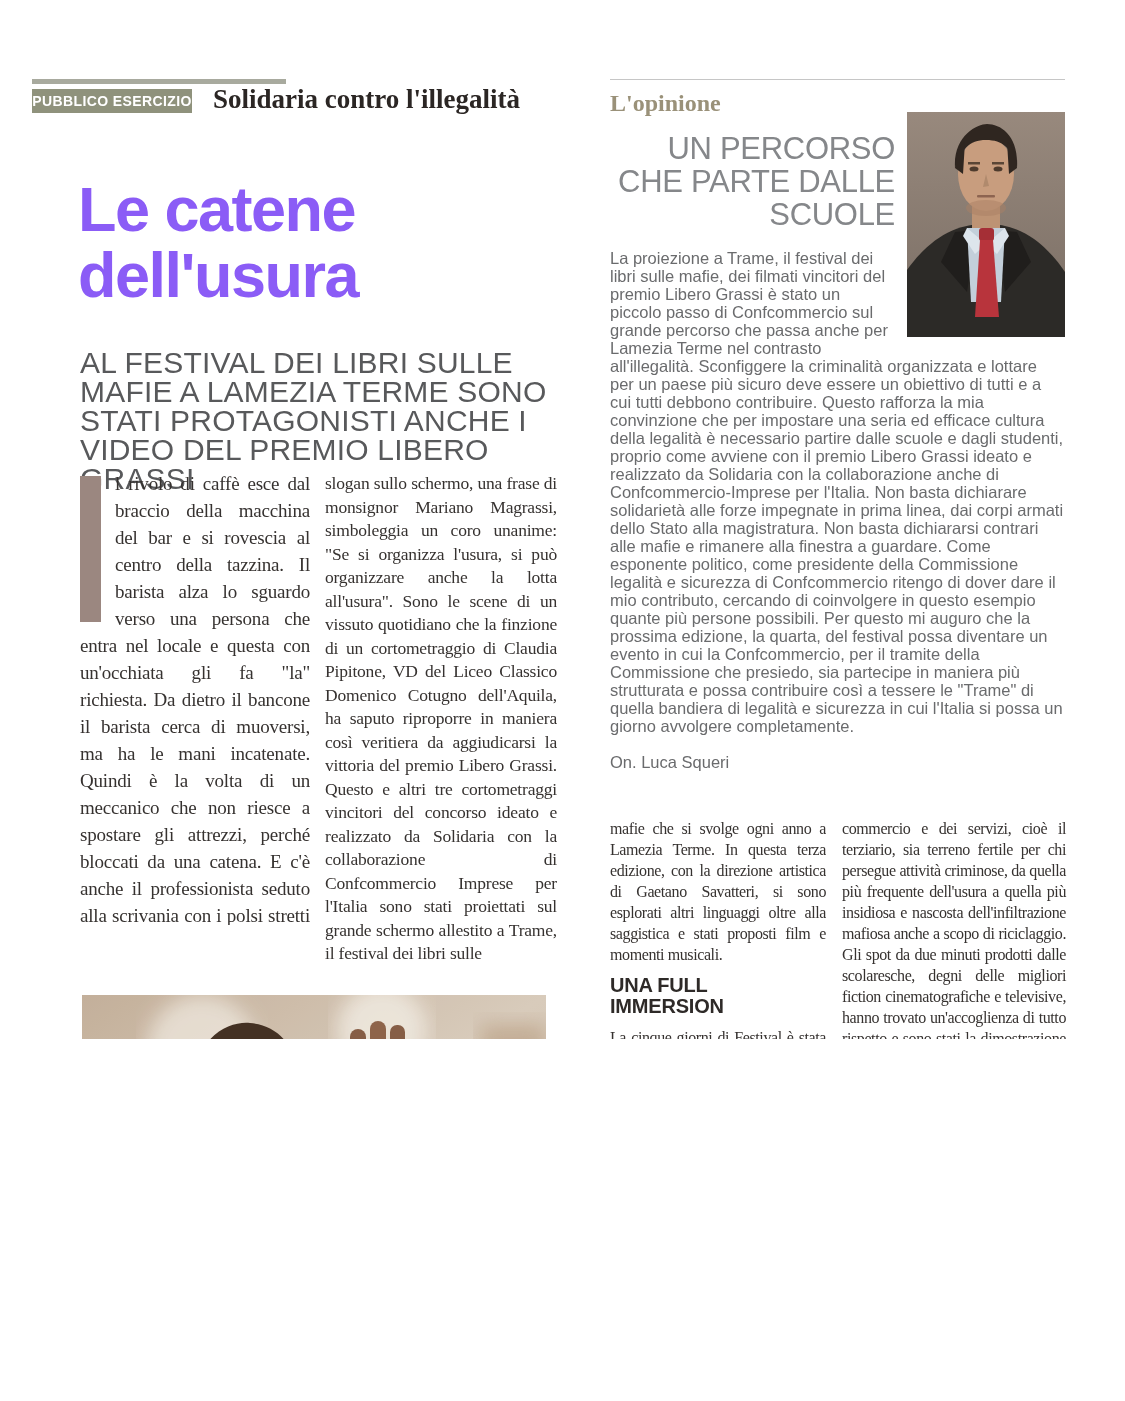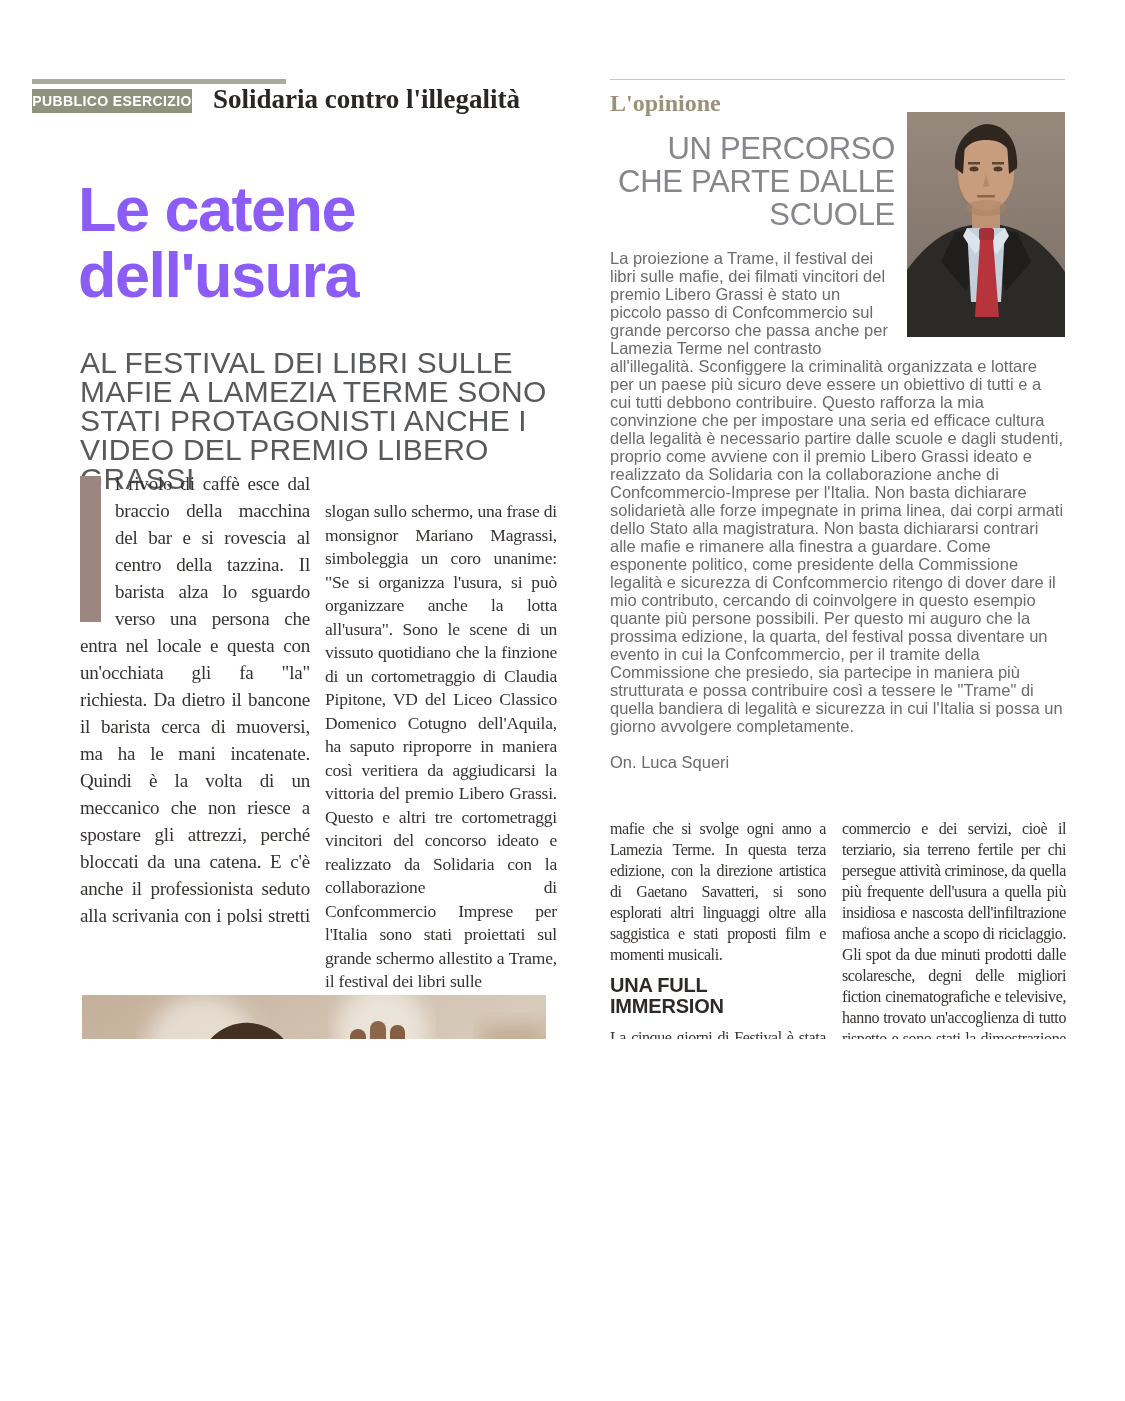--- a/index.html
+++ b/index.html
@@ -28,21 +28,21 @@
   .subtitle{
     position:absolute;left:80px;top:348px;width:480px;
     font-size:30px;line-height:29px;color:#58595b;letter-spacing:.2px;
   }
   
   .bodytext{
     font-family:"Liberation Serif",serif;color:#363230;text-align:justify;
   }
   .col1{position:absolute;left:80px;top:470px;width:230px;height:455px;
         font-size:19px;line-height:27px;letter-spacing:-0.2px;overflow:hidden;}
-  .col2{position:absolute;left:325px;top:500px;width:232px;height:520px;
+  .col2{position:absolute;left:325px;top:472px;width:232px;height:520px;
         font-size:17.5px;line-height:23.5px;letter-spacing:-0.2px;overflow:hidden;}
   .dropbar{float:left;width:21px;height:146px;background:#9b8780;margin:6px 14px 4px 0;}
   
   .col3{position:absolute;left:610px;top:818px;width:216px;height:583px;
         font-size:16px;line-height:21px;letter-spacing:-0.4px;overflow:hidden;}
   .col4{position:absolute;left:842px;top:818px;width:224px;
         font-size:16px;line-height:21px;letter-spacing:-0.4px;}
   .sec-head{
     font-family:"Liberation Sans",sans-serif;font-weight:bold;font-size:20px;
     letter-spacing:-0.2px;color:#2e2a28;margin:10px 0 10px 0;text-align:left;

